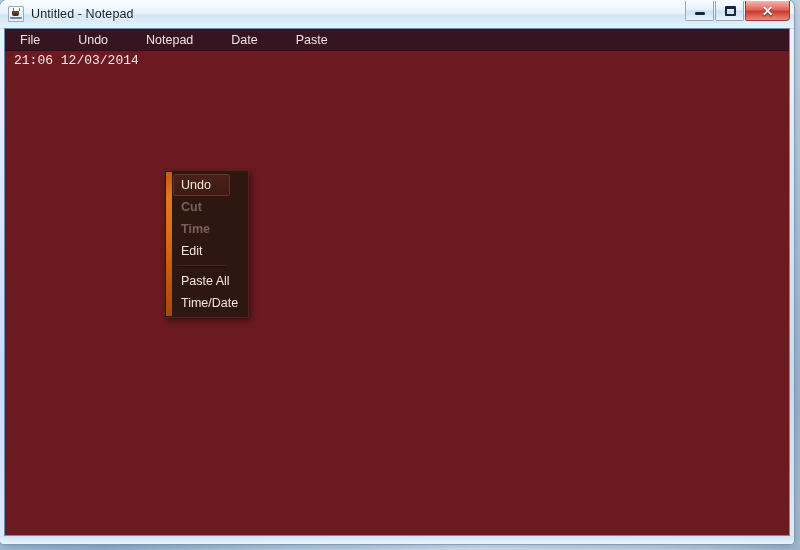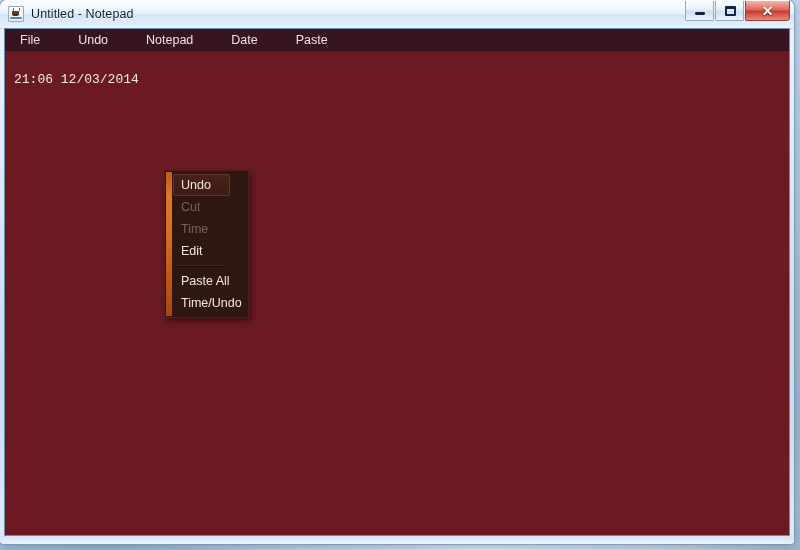--- a/index.html
+++ b/index.html
@@ -221,21 +221,21 @@
     left: 0;
     top: 22px;
     right: 0;
     bottom: 0;
     background: #6b1a22;
     overflow: hidden;
   }
   #doc-text {
     position: absolute;
     left: 9px;
-    top: 21px;
+    top: 2px;
     font-family: "Liberation Mono", "DejaVu Sans Mono", monospace;
     font-size: 13px;
     line-height: 16px;
     color: #f3e9e4;
     white-space: pre;
   }
 
   
   #context-menu {
     position: absolute;
@@ -268,20 +268,21 @@
     padding: 3px 6px 3px 8px;
     font-size: 12.5px;
     color: #f1e7e2;
     line-height: 16px;
     white-space: nowrap;
     cursor: default;
     box-sizing: border-box;
   }
   .ctx-item.disabled {
     color: #7a6055;
+    font-weight: bold;
   }
   .ctx-item.highlighted {
     background: linear-gradient(180deg,#4a2118 0%, #3d1a13 100%);
     border: 1px solid #6a3226;
     border-radius: 2px;
     margin-right: 2px;
     padding: 2px 5px 2px 7px;
   }
   .ctx-sep {
     height: 0;
@@ -352,20 +353,20 @@
           <div class="ctx-item disabled">Cut</div>
 
           <div class="ctx-item disabled">Time</div>
 
           <div class="ctx-item">Edit</div>
 
           <div class="ctx-sep"></div>
 
           <div class="ctx-item">Paste All</div>
 
-          <div class="ctx-item">Time/Undo</div>
+          <div class="ctx-item">Time/Date</div>
         </div>
       </div>
     </div>
 
     <div id="frame-bottom"></div>
   </div>
 </div>
 
 </body></html>

